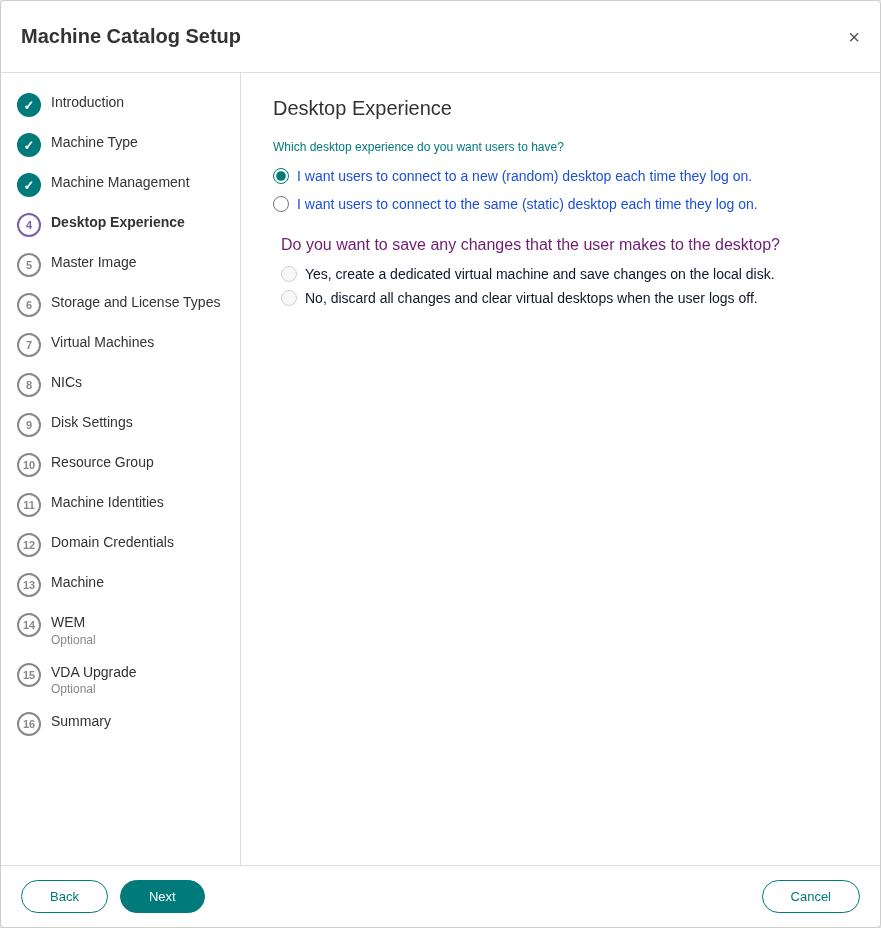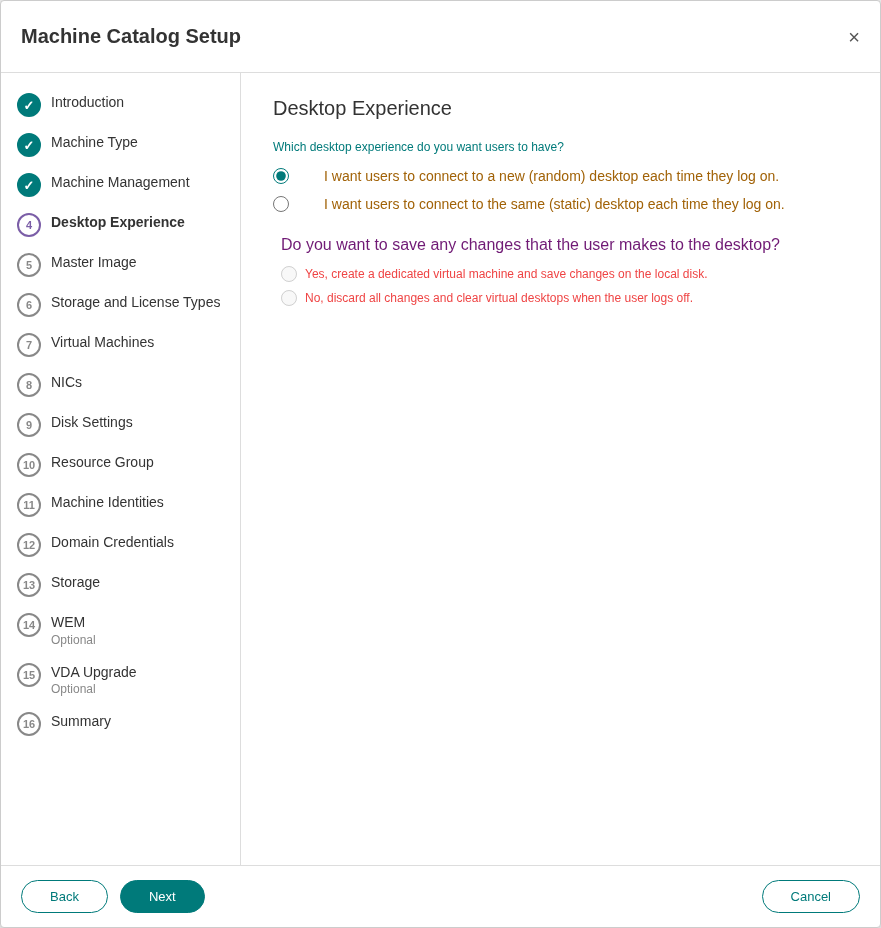--- a/index.html
+++ b/index.html
@@ -127,22 +127,21 @@
       cursor: pointer;
     }
     .radio-option input[type="radio"] {
       accent-color: #007a7a;
       width: 16px;
       height: 16px;
       cursor: pointer;
     }
     .radio-label {
       font-size: 14px;
-      color: #a16207;
-      margin-left: 27px;
+      color: #1d4ed8;
     }
     .sub-question {
       margin-left: 0;
       padding-left: 8px;
     }
     .sub-question-label {
       font-size: 16px;
       color: #701a75;
       margin-bottom: 12px;
     }
@@ -152,22 +151,22 @@
       gap: 8px;
       margin-bottom: 8px;
       cursor: not-allowed;
     }
     .sub-radio-option input[type="radio"] {
       width: 16px;
       height: 16px;
       accent-color: #aaa;
     }
     .sub-radio-label {
-      font-size: 12px;
-      color: #ef4444;
+      font-size: 14px;
+      color: #0f172a;
     }
     .dialog-footer {
       display: flex;
       justify-content: space-between;
       align-items: center;
       padding: 14px 20px;
       border-top: 1px solid #ddd;
     }
     .footer-left {
       display: flex;
@@ -268,21 +267,21 @@
         <span class="step-label">Machine Identities</span>
       </div>
 
       <div class="sidebar-item">
         <div class="step-indicator">12</div>
         <span class="step-label">Domain Credentials</span>
       </div>
 
       <div class="sidebar-item">
         <div class="step-indicator">13</div>
-        <span class="step-label">Storage</span>
+        <span class="step-label">Machine</span>
       </div>
 
       <div class="sidebar-item">
         <div class="step-indicator">14</div>
         <div>
           <div class="step-label">WEM</div>
           <div class="step-sublabel">Optional</div>
         </div>
       </div>
 

